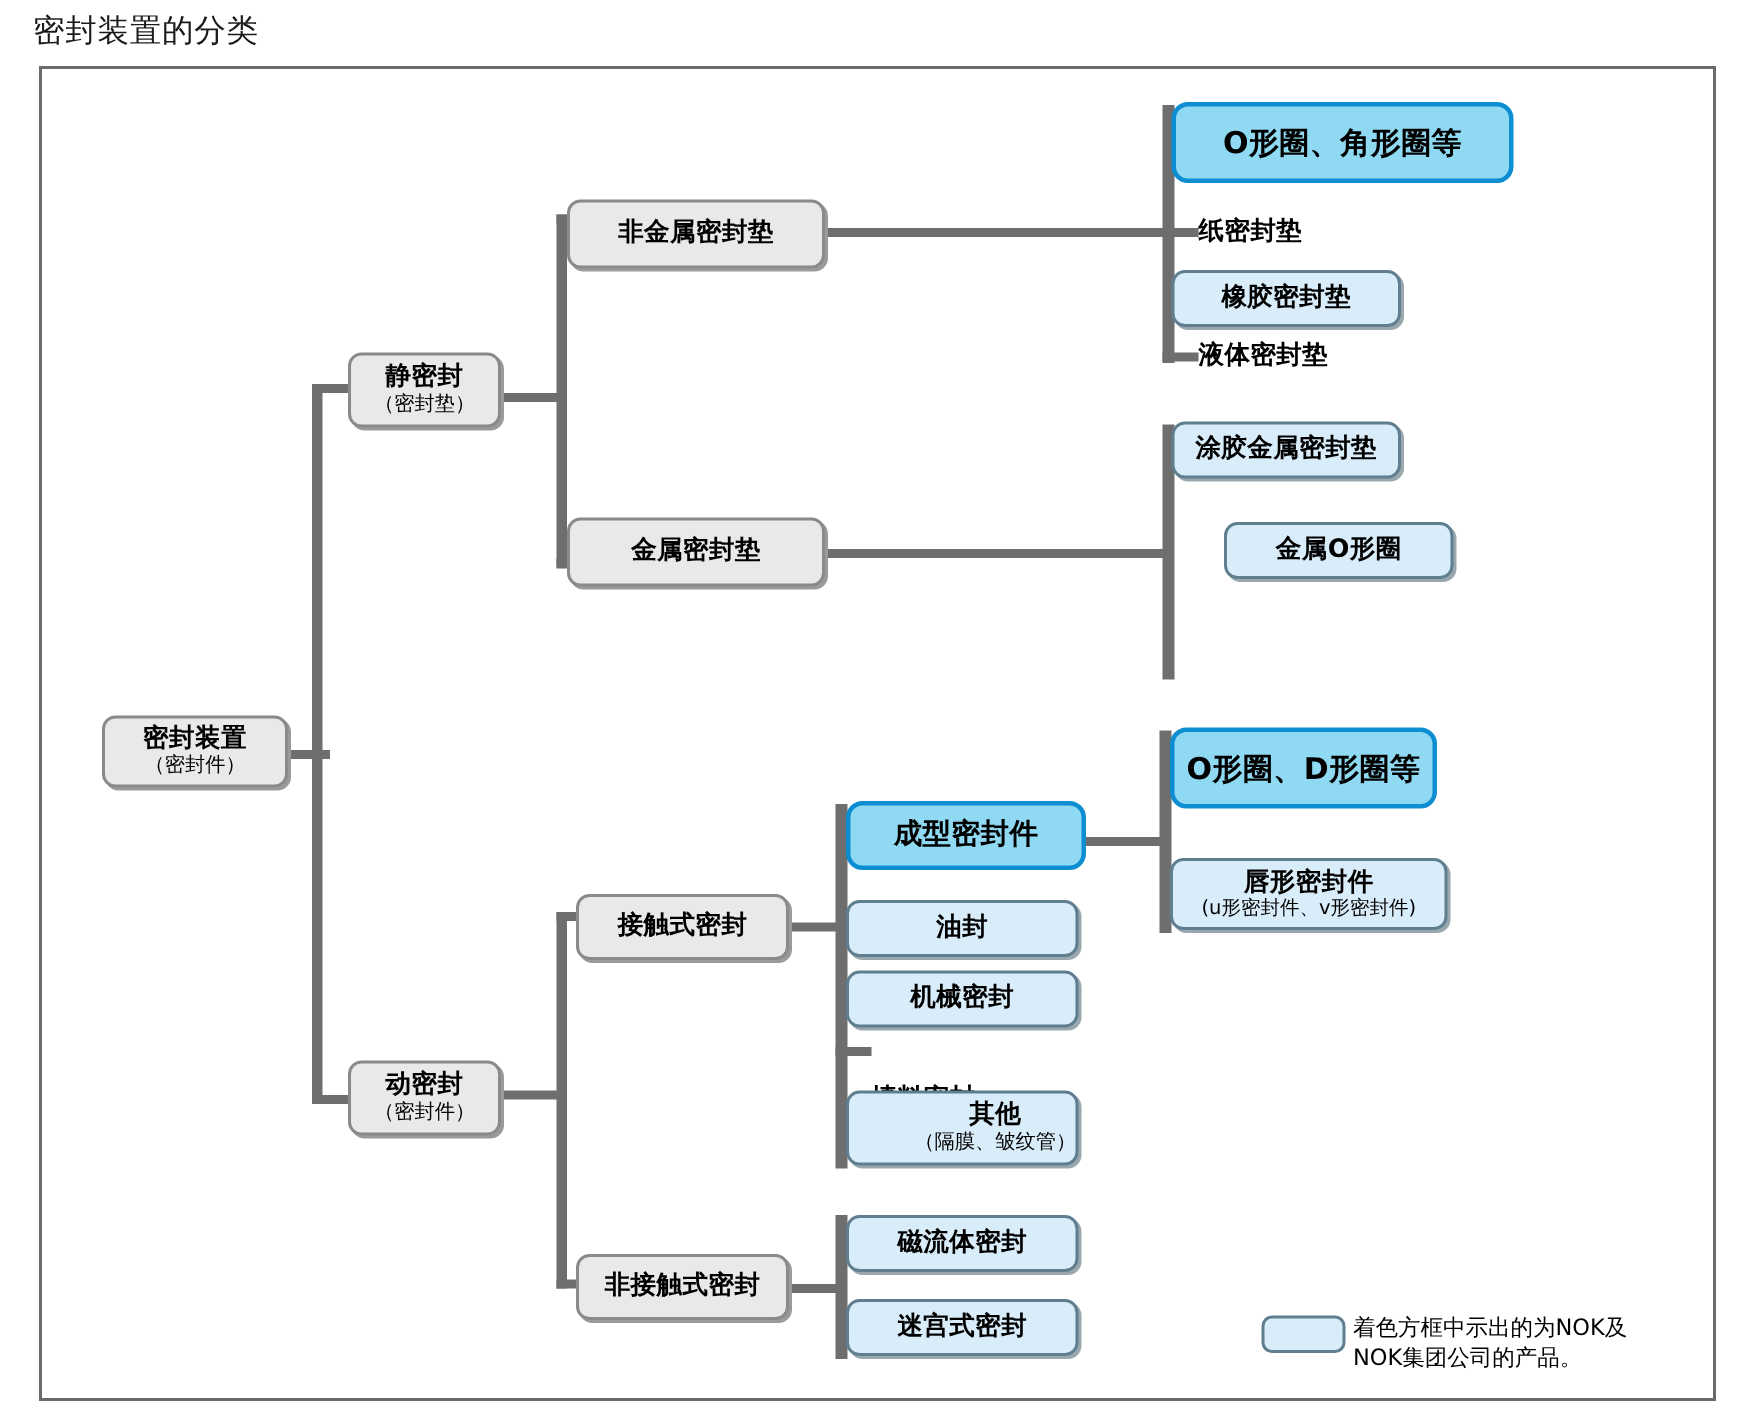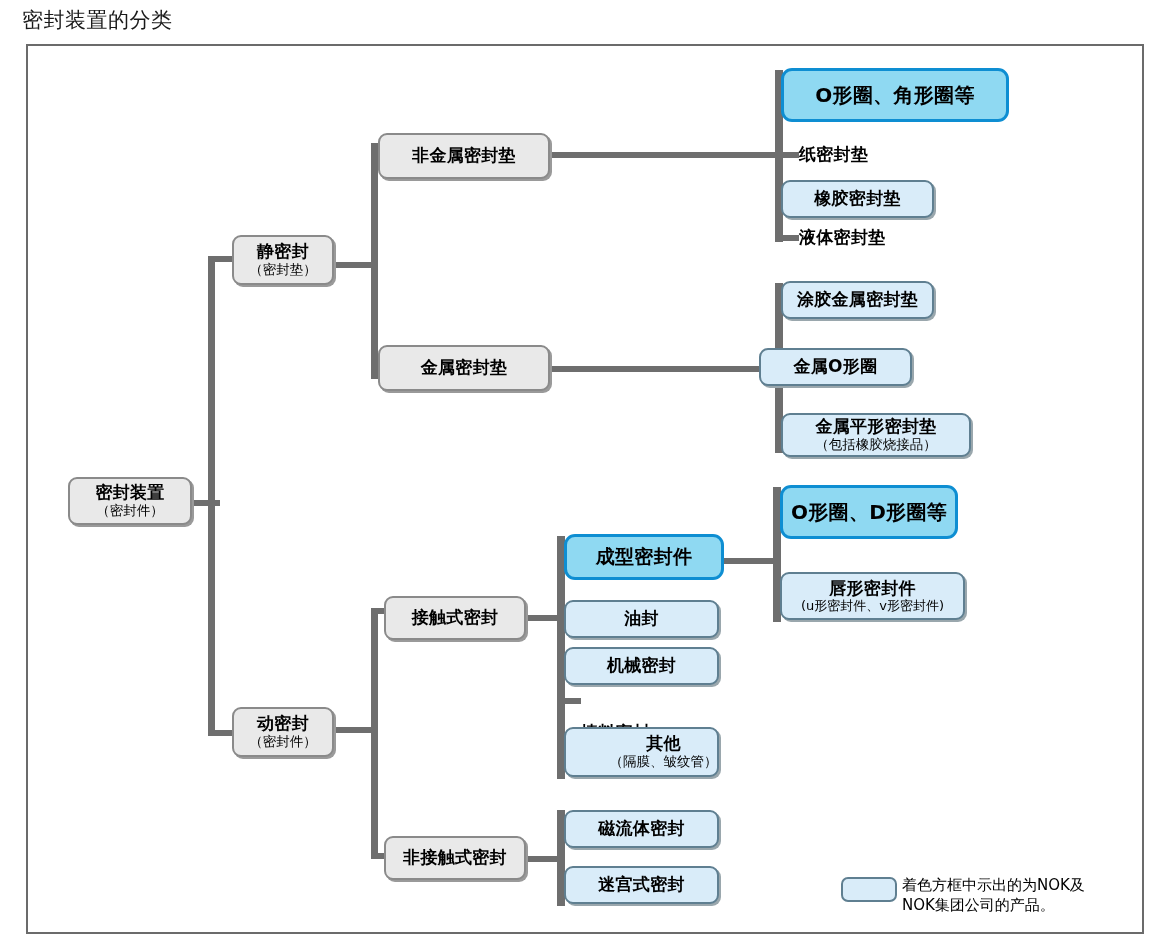--- a/index.html
+++ b/index.html
@@ -148,28 +148,24 @@
   </div>
 
   <div class="node n-plain" style="left:799px;top:221px;width:160px;height:34px;align-items:flex-start;">
     <span class="t1">液体密封垫</span>
   </div>
 
   <div class="node n-blue" style="left:781px;top:281px;width:153px;height:38px;">
     <span class="t1">涂胶金属密封垫</span>
   </div>
 
-  <div class="node n-blue" style="left:759px;top:348px;width:153px;height:38px;">
+  <div class="node n-blue" style="left:816px;top:348px;width:153px;height:38px;">
     <span class="t1">金属O形圈</span>
   </div>
 
-  <div class="node n-blue" style="left:781px;top:413px;width:190px;height:44px;">
-    <span class="t1">金属平形密封垫</span>
-    <span class="t2">（包括橡胶烧接品）</span>
-  </div>
 
   <div class="node n-gray" style="left:384px;top:596px;width:142px;height:44px;">
     <span class="t1">接触式密封</span>
   </div>
 
   <div class="node n-gray" style="left:384px;top:836px;width:142px;height:44px;">
     <span class="t1">非接触式密封</span>
   </div>
 
   <div class="node n-hi" style="left:564px;top:534px;width:160px;height:46px;">

